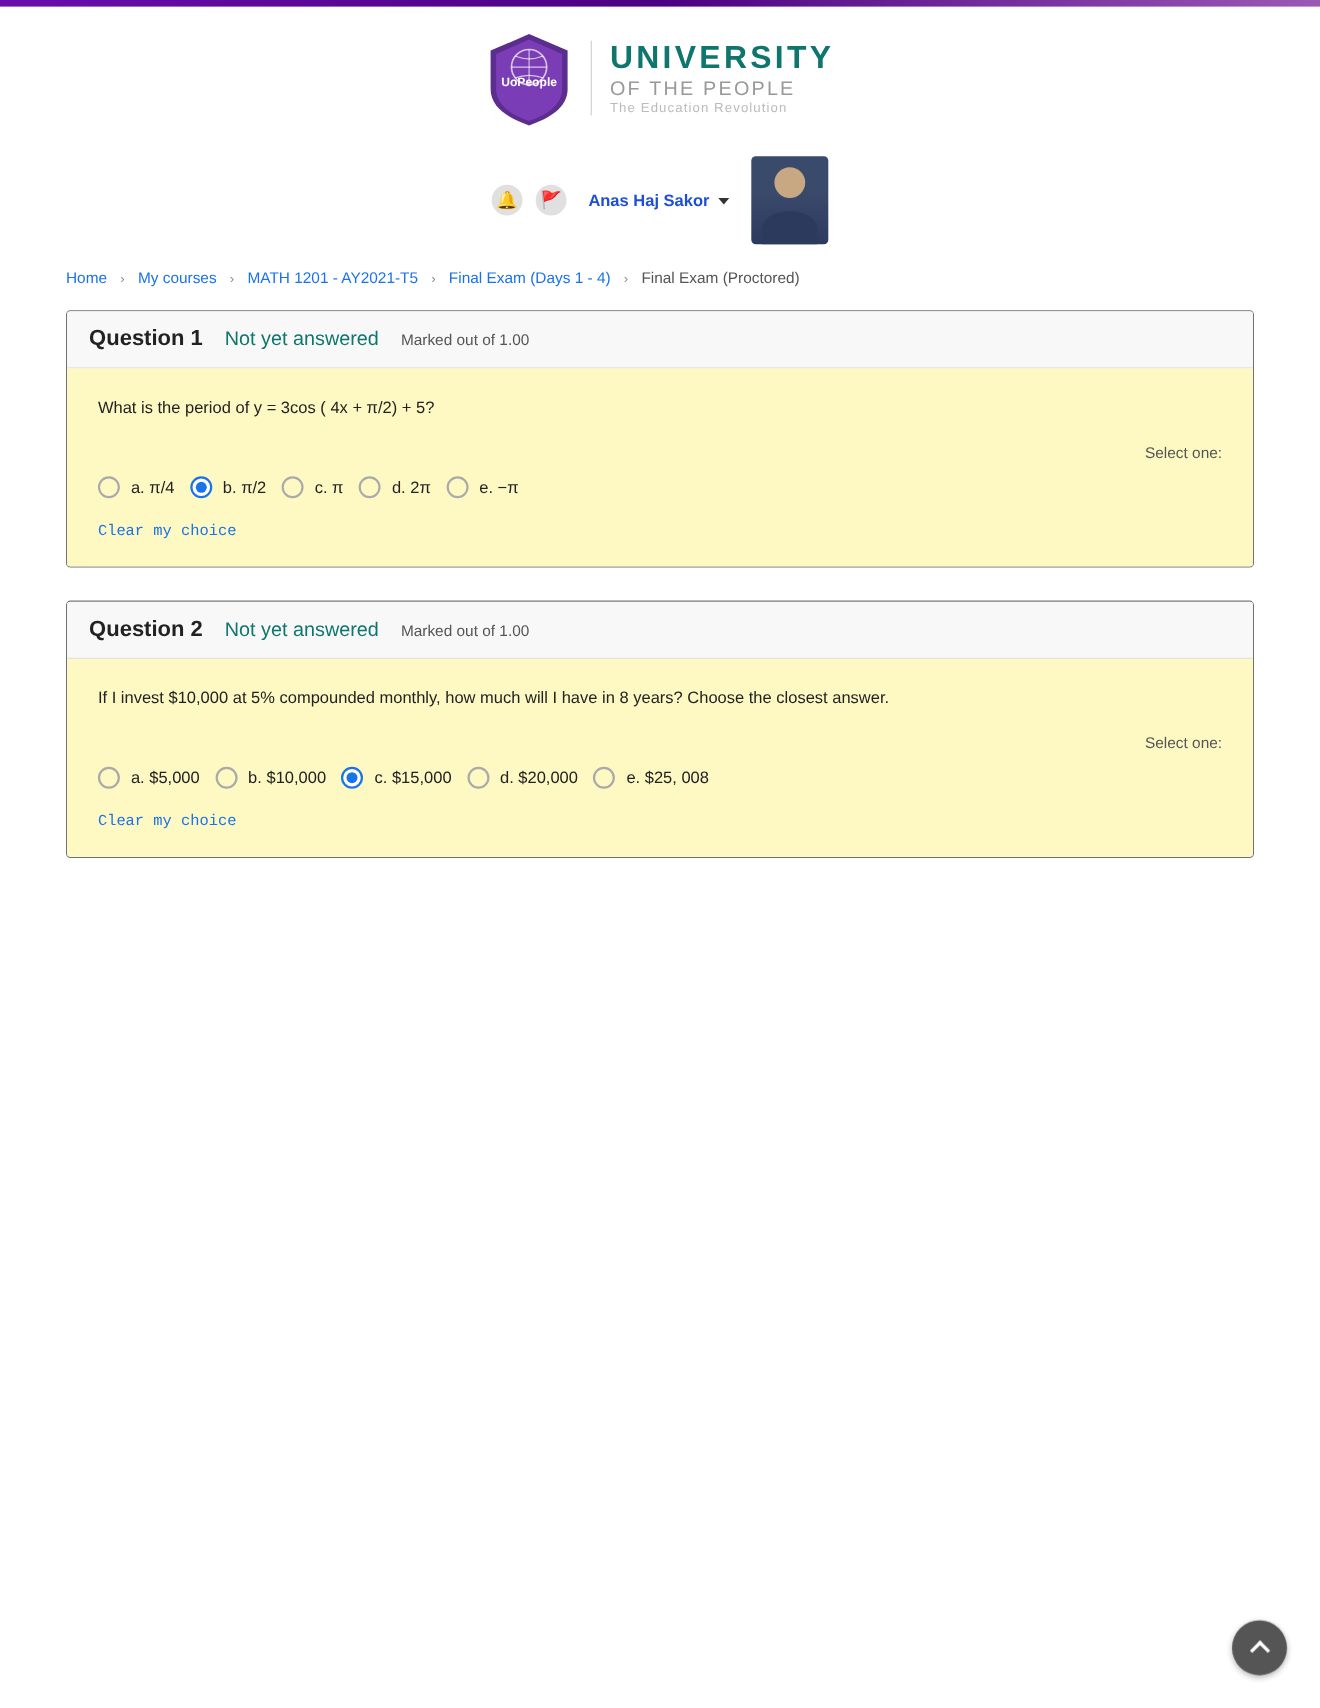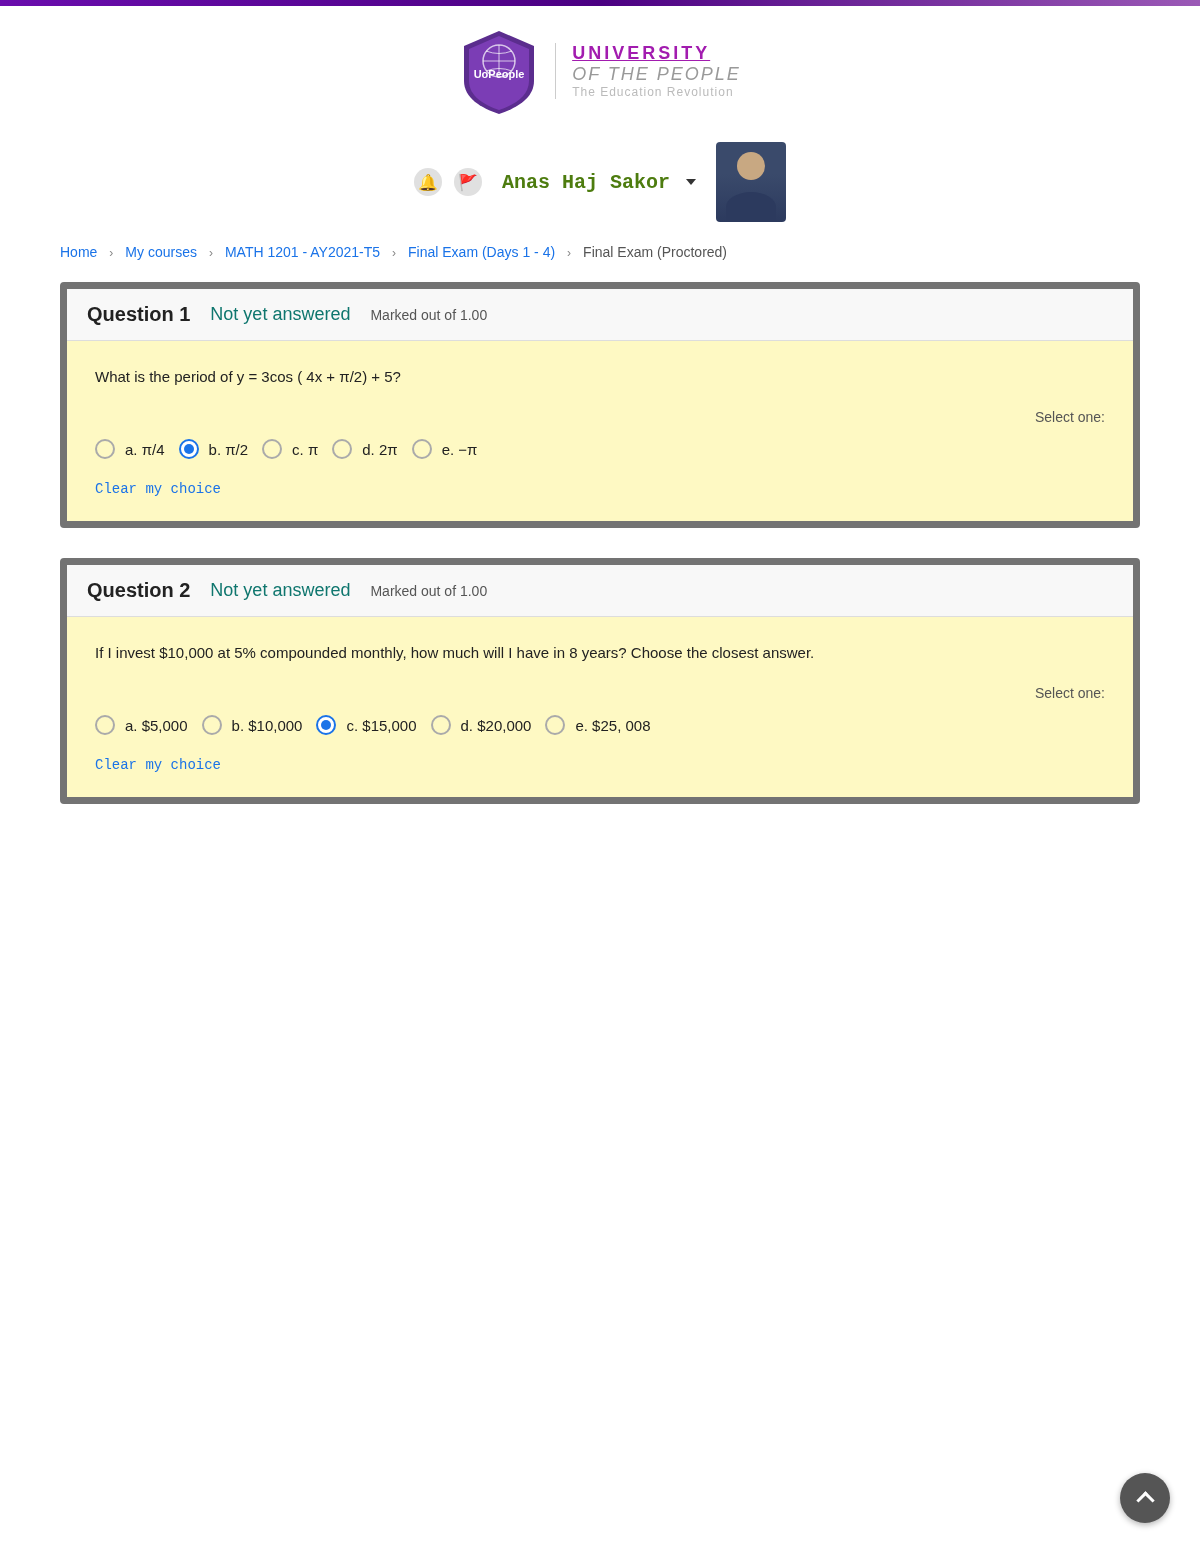--- a/index.html
+++ b/index.html
@@ -29,31 +29,29 @@
       width: 80px;
       height: 90px;
     }
     .logo-text {
       display: flex;
       flex-direction: column;
       border-left: 1px solid #ccc;
       padding-left: 16px;
     }
     .logo-text .university {
-      font-size: 18px;
+      font-size: 29px;
       font-weight: bold;
       letter-spacing: 3px;
-      color: #a21caf;
-      text-decoration: underline;
+      color: #0f766e;
     }
     .logo-text .of-the-people {
       font-size: 18px;
       letter-spacing: 2px;
       color: #999;
-      font-style: italic;
     }
     .logo-text .tagline {
       font-size: 12px;
       letter-spacing: 1px;
       color: #bbb;
     }
     .user-bar {
       display: flex;
       align-items: center;
       gap: 20px;
@@ -69,24 +67,23 @@
       height: 28px;
       border-radius: 50%;
       background: #e0e0e0;
       display: flex;
       align-items: center;
       justify-content: center;
       font-size: 16px;
       color: #666;
     }
     .user-name {
-      font-size: 20px;
+      font-size: 15px;
       font-weight: bold;
-      color: #4d7c0f;
-      font-family: Liberation Mono, monospace;
+      color: #1d4ed8;
     }
     .avatar-placeholder {
       width: 70px;
       height: 80px;
       background: linear-gradient(to bottom, #3a4a6b 40%, #2c3a5e 100%);
       border-radius: 4px;
       position: relative;
     }
     .avatar-head {
       width: 28px;
@@ -122,21 +119,21 @@
       text-decoration: none;
     }
     .breadcrumb-sep {
       color: #888;
       font-size: 12px;
     }
     .main-content {
       padding: 10px 60px 40px;
     }
     .question-card {
-      border: 7px solid #737373;
+      border: 1px solid #737373;
       border-radius: 4px;
       margin-bottom: 30px;
       overflow: hidden;
     }
     .question-header {
       background: #f8f8f8;
       border-bottom: 1px solid #ddd;
       padding: 14px 20px;
       display: flex;
       align-items: center;

